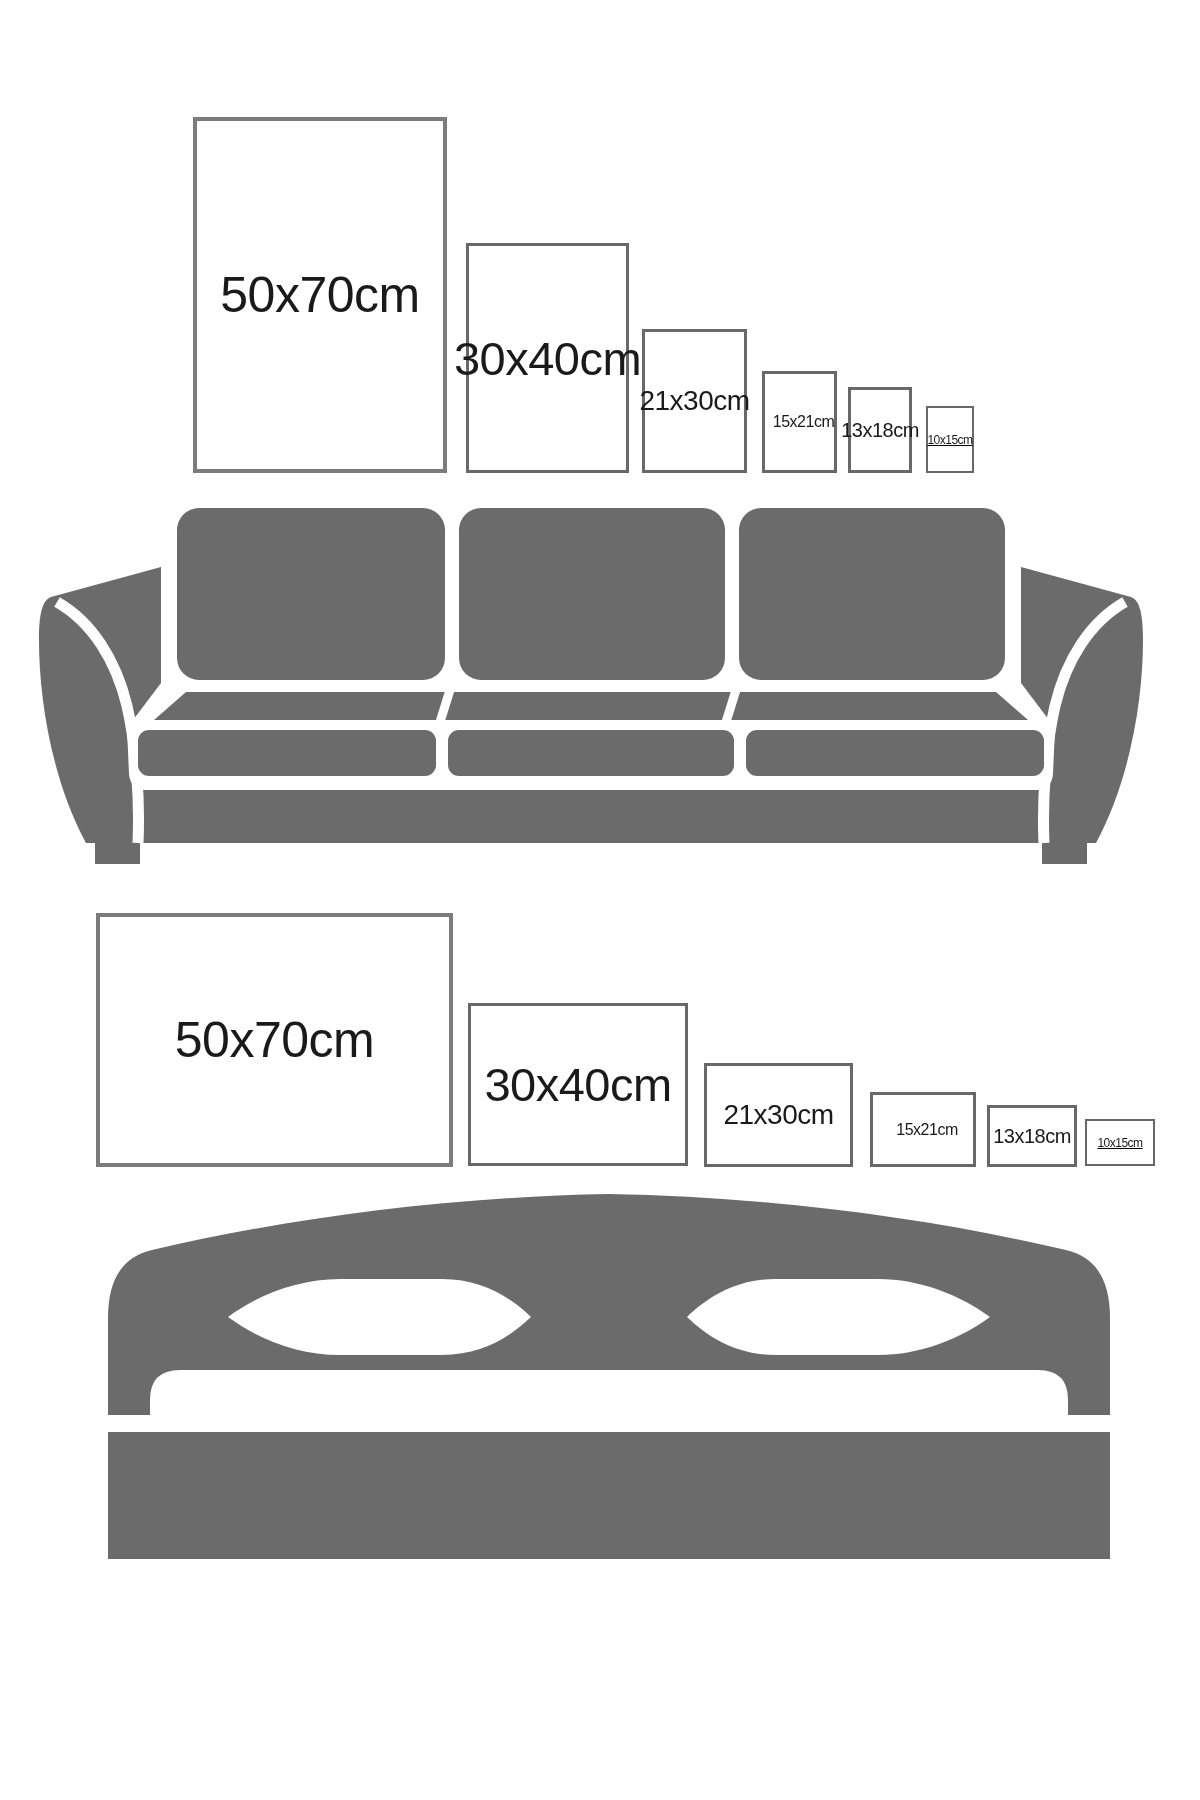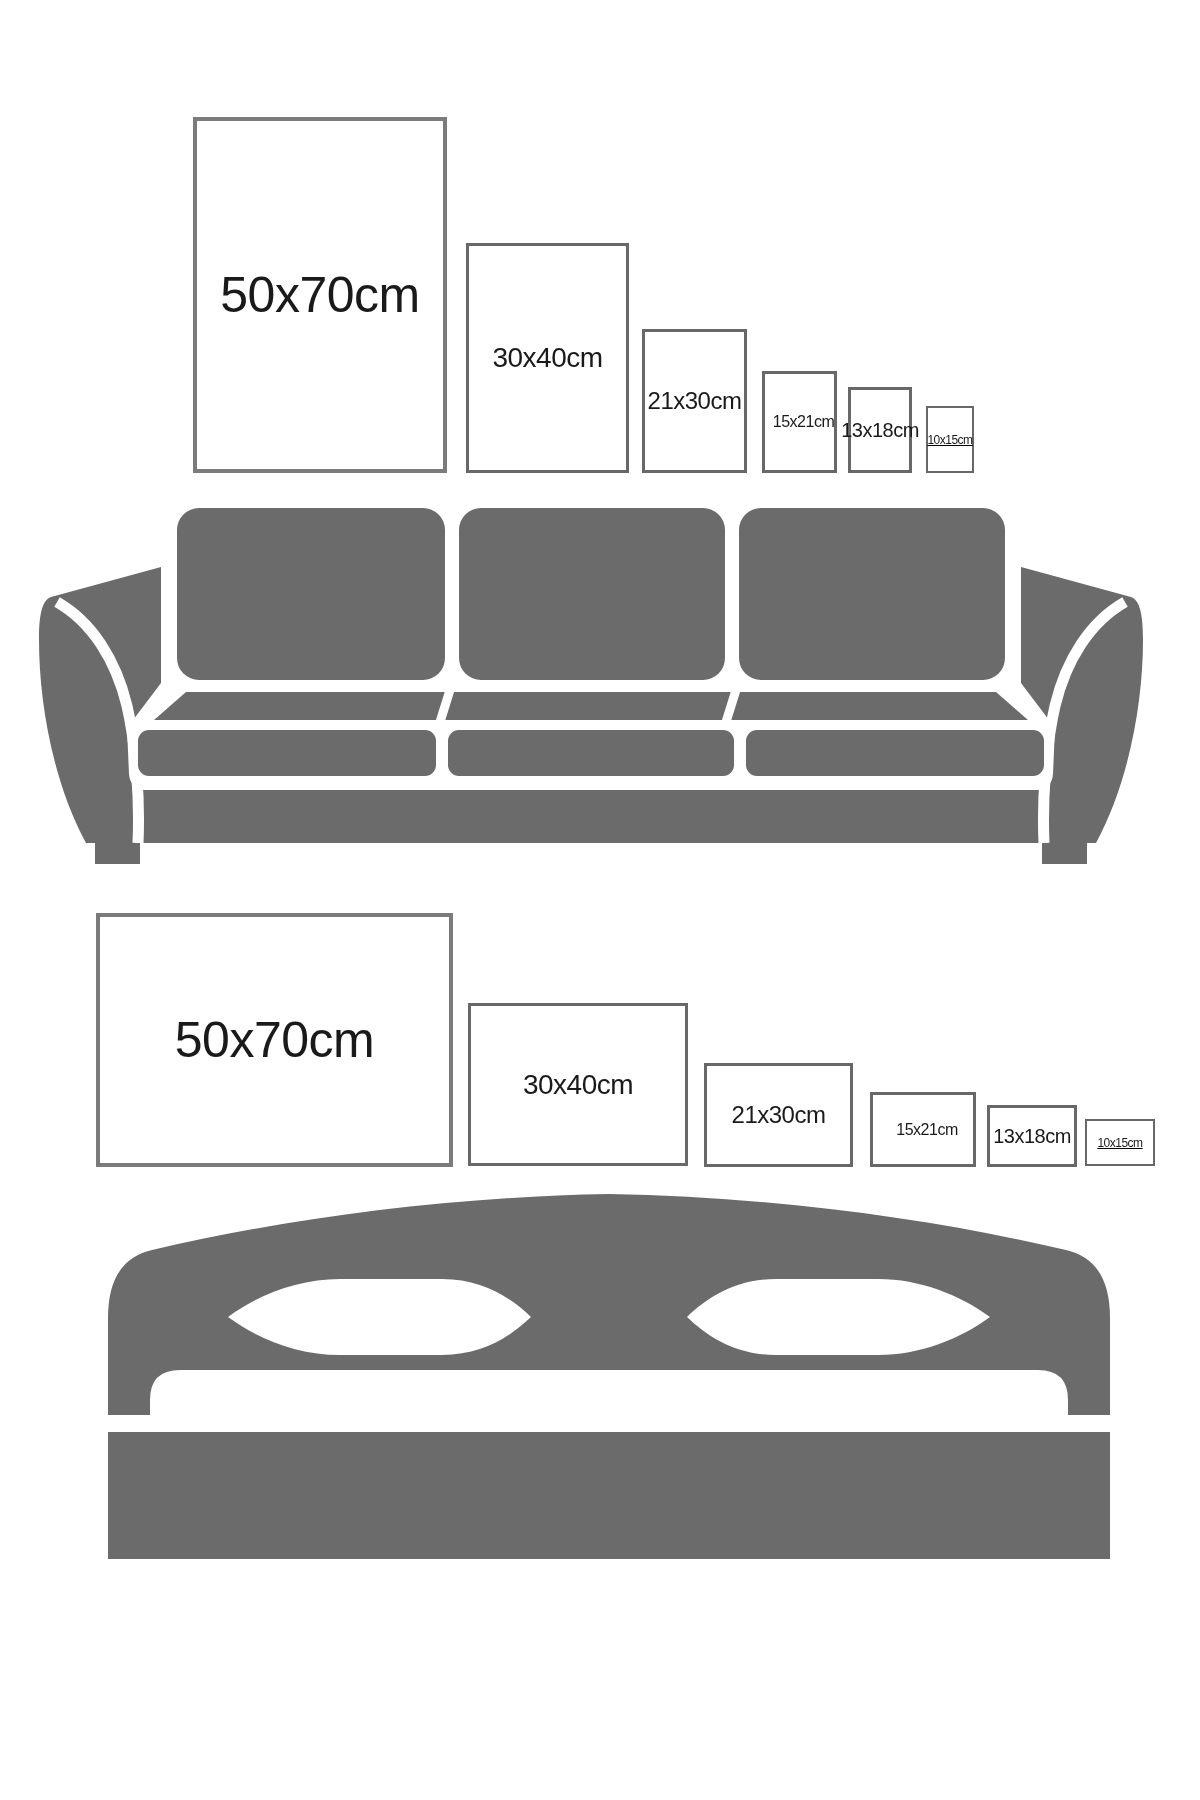--- a/index.html
+++ b/index.html
@@ -34,22 +34,22 @@
 
   
   .g50{left:96px;top:913px;width:357px;height:254px;}
   .g30{left:468px;top:1003px;width:220px;height:163px;}
   .g21{left:704px;top:1063px;width:149px;height:104px;}
   .g15{left:870px;top:1092px;width:106px;height:75px;}
   .g13{left:987px;top:1105px;width:90px;height:62px;}
   .g10{left:1085px;top:1119px;width:70px;height:47px;}
 
   .s50{font-size:50px;}
-  .s30{font-size:28px;}
-  .s21{font-size:24px;}
+  .s30{font-size:47px;}
+  .s21{font-size:28px;}
   .s15{font-size:16px;letter-spacing:0;margin-left:8px;}
   .s13{font-size:20px;letter-spacing:0;}
   .s10{font-size:12px;letter-spacing:0;}
 </style>
 </head>
 <body>
 
 <div id="canvas">
 
   <svg id="furniture-svg" viewBox="0 0 1200 1800" xmlns="http://www.w3.org/2000/svg">

